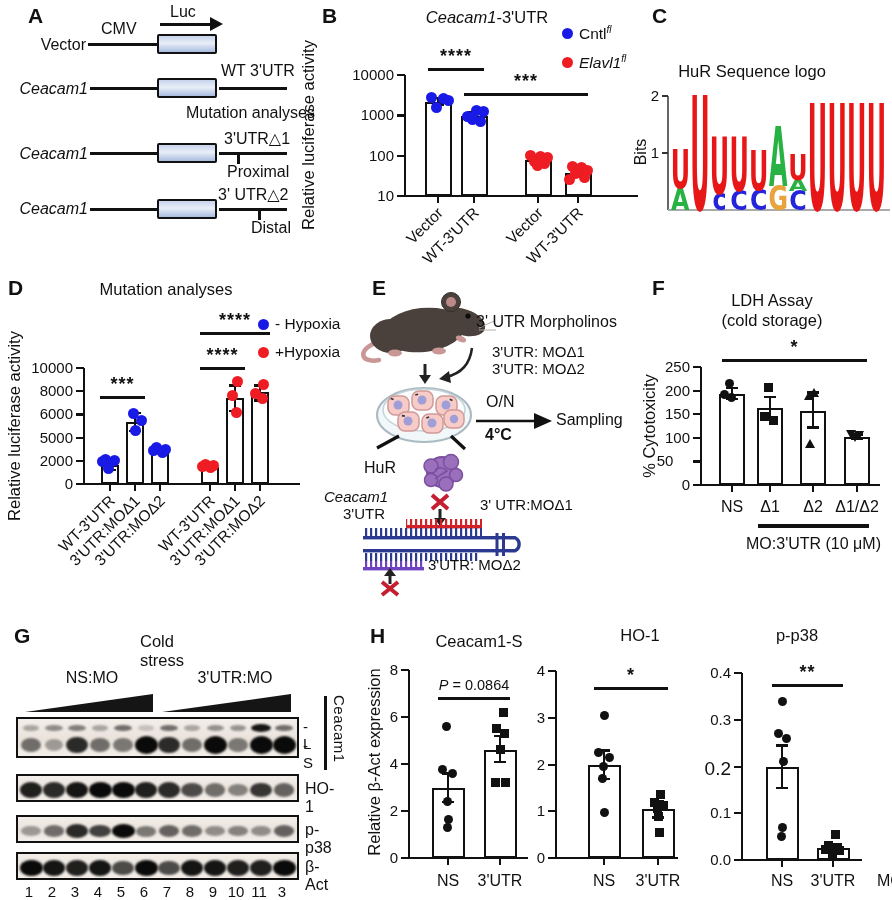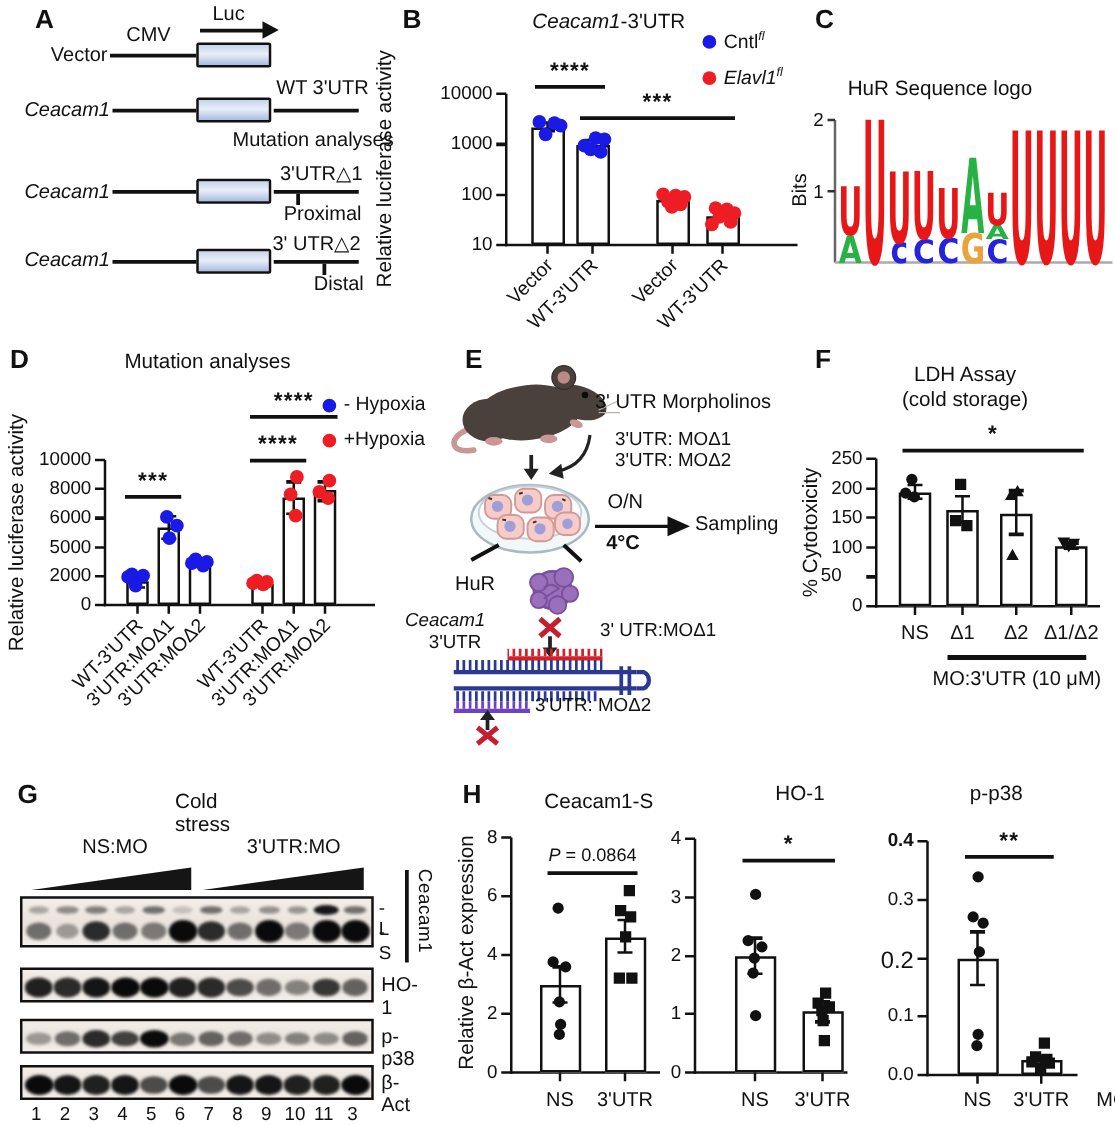--- a/index.html
+++ b/index.html
@@ -483,21 +483,21 @@
       <div style="position: absolute; left: 741px; top: 859px; width: 121px; height: 2.2px; background: rgb(17, 17, 17);"></div>
       <div style="position: absolute; left: 734px; top: 859px; width: 8px; height: 2.2px; background: rgb(17, 17, 17);"></div>
       <div style="position: absolute; left: 681px; top: 851px; width: 50px; text-align: right; font-size: 15px;">0.0</div>
       <div style="position: absolute; left: 734px; top: 812.25px; width: 8px; height: 2.2px; background: rgb(17, 17, 17);"></div>
       <div style="position: absolute; left: 681px; top: 804.25px; width: 50px; text-align: right; font-size: 15px;">0.1</div>
       <div style="position: absolute; left: 734px; top: 765.5px; width: 8px; height: 2.2px; background: rgb(17, 17, 17);"></div>
       <div style="position: absolute; left: 681px; top: 757.5px; width: 50px; text-align: right; font-size: 19px;">0.2</div>
       <div style="position: absolute; left: 734px; top: 718.75px; width: 8px; height: 2.2px; background: rgb(17, 17, 17);"></div>
       <div style="position: absolute; left: 681px; top: 710.75px; width: 50px; text-align: right; font-size: 15px;">0.3</div>
       <div style="position: absolute; left: 734px; top: 672px; width: 8px; height: 2.2px; background: rgb(17, 17, 17);"></div>
-      <div style="position: absolute; left: 681px; top: 664px; width: 50px; text-align: right; font-size: 15px; font-weight: bold;">0.4</div>
+      <div style="position: absolute; left: 681px; top: 664px; width: 50px; text-align: right; font-size: 15px;">0.4</div>
       <div style="position: absolute; left: 765.5px; top: 766.5px; width: 33px; height: 93.5px; background: rgb(255, 255, 255); border: 2.2px solid rgb(17, 17, 17); box-sizing: border-box;"></div>
       <div style="position: absolute; left: 781px; top: 860px; width: 2.2px; height: 7px; background: rgb(17, 17, 17);"></div>
       <div style="position: absolute; left: 816.5px; top: 848.312px; width: 33px; height: 11.6875px; background: rgb(255, 255, 255); border: 2.2px solid rgb(17, 17, 17); box-sizing: border-box;"></div>
       <div style="position: absolute; left: 832px; top: 860px; width: 2.2px; height: 7px; background: rgb(17, 17, 17);"></div>
       <div style="position: absolute; left: 781px; top: 745.462px; width: 2.2px; height: 42.075px; background: rgb(17, 17, 17);"></div>
       <div style="position: absolute; left: 776px; top: 744.462px; width: 12px; height: 2.2px; background: rgb(17, 17, 17);"></div>
       <div style="position: absolute; left: 776px; top: 786.538px; width: 12px; height: 2.2px; background: rgb(17, 17, 17);"></div>
       <div style="position: absolute; left: 777.5px; top: 696.55px; width: 9px; height: 9px; background: rgb(17, 17, 17); border-radius: 50%;"></div>
       <div style="position: absolute; left: 773.5px; top: 729.275px; width: 9px; height: 9px; background: rgb(17, 17, 17); border-radius: 50%;"></div>
       <div style="position: absolute; left: 781.5px; top: 733.95px; width: 9px; height: 9px; background: rgb(17, 17, 17); border-radius: 50%;"></div>

